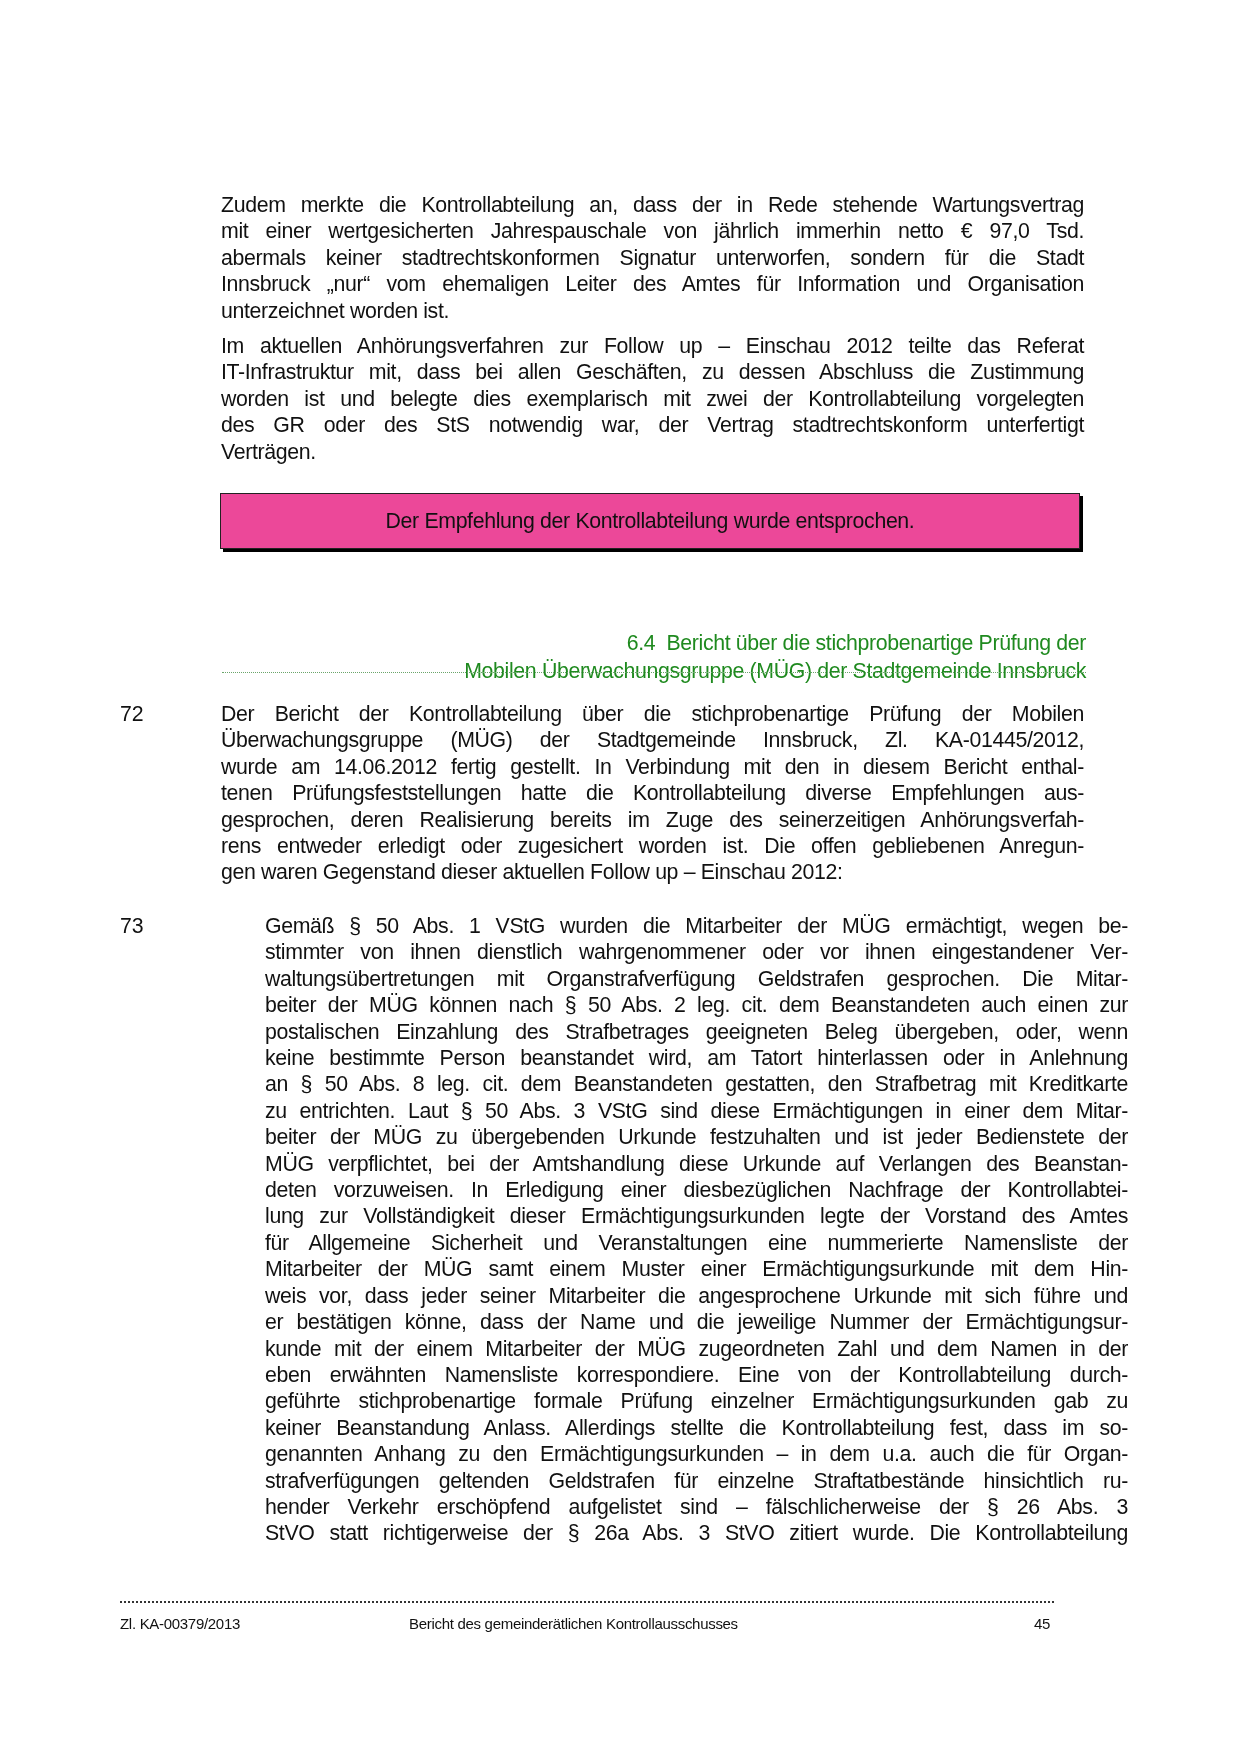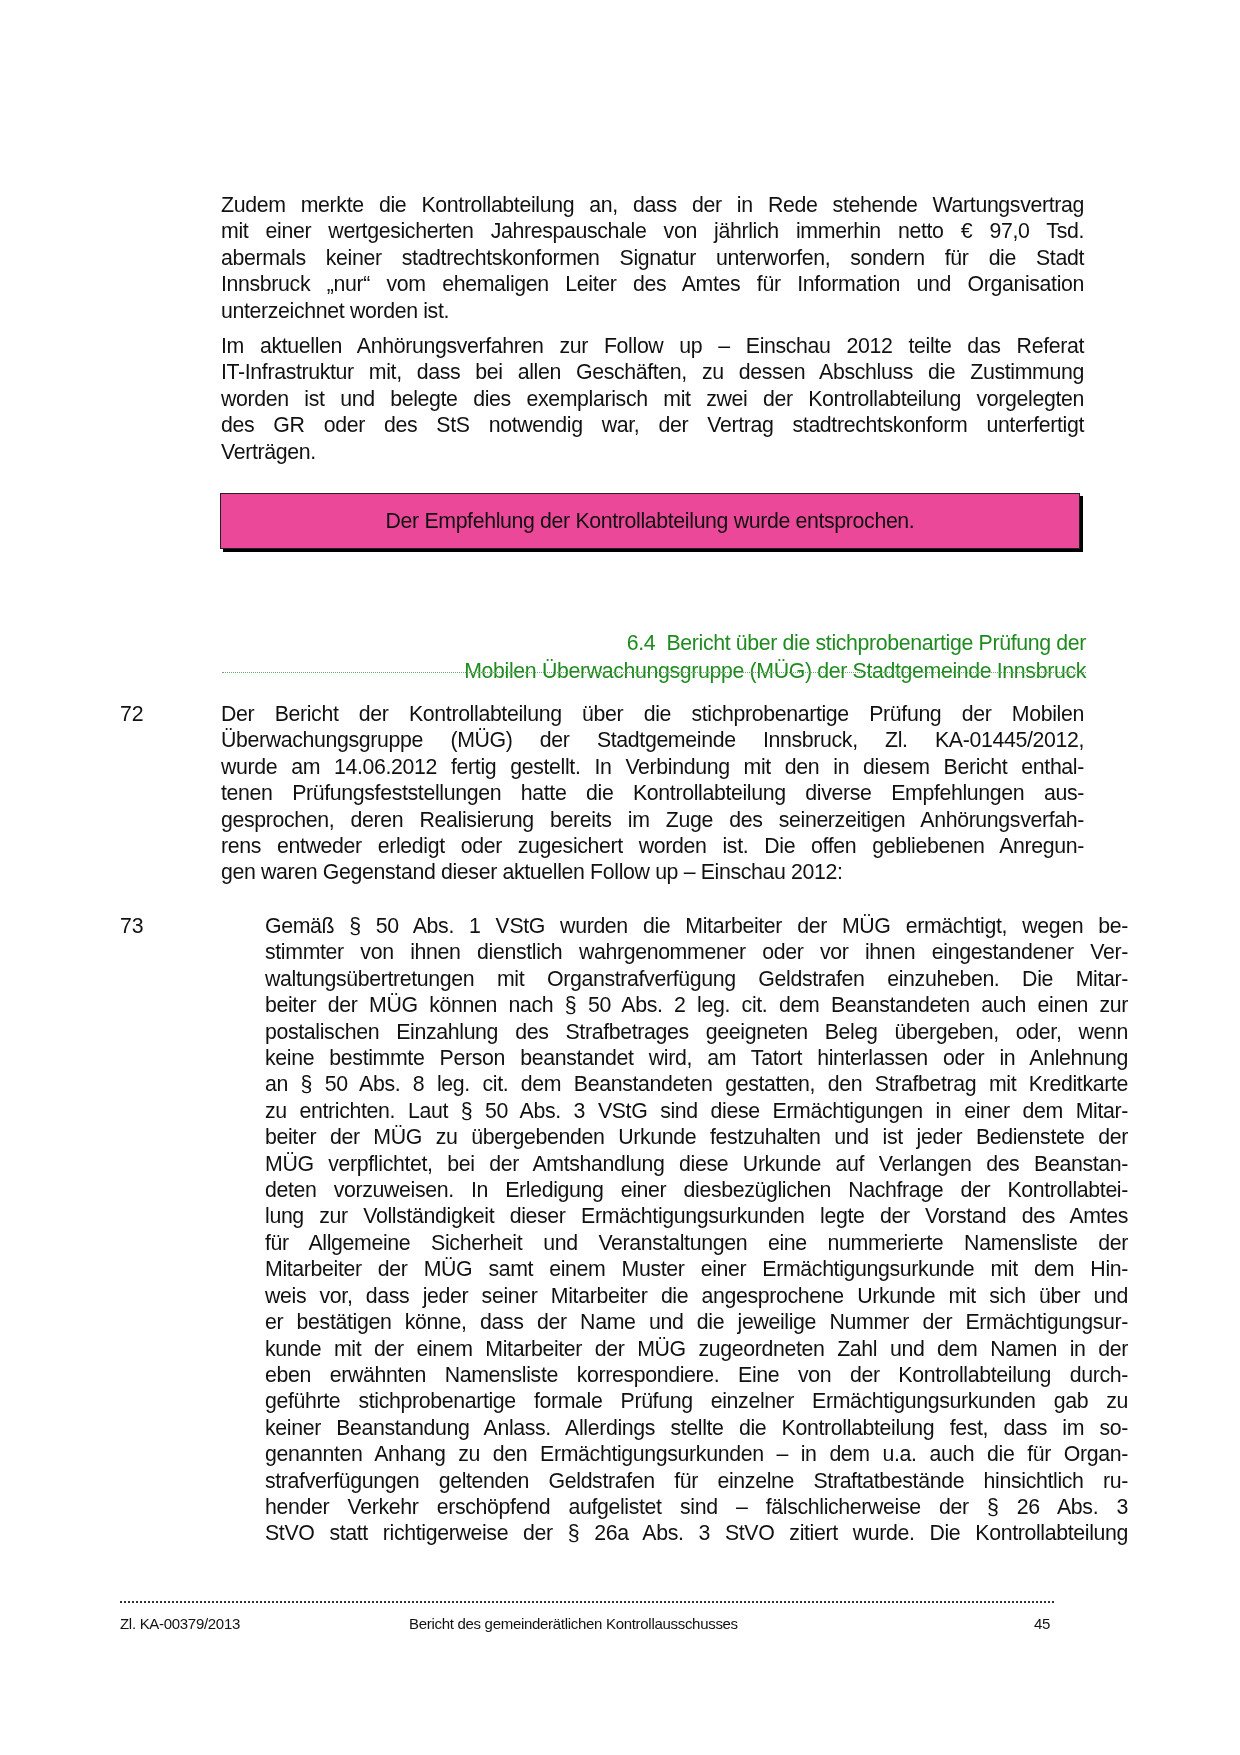--- a/index.html
+++ b/index.html
@@ -62,33 +62,33 @@
     <span class="ln">tenen Prüfungsfeststellungen hatte die Kontrollabteilung diverse Empfehlungen aus-</span>
     <span class="ln">gesprochen, deren Realisierung bereits im Zuge des seinerzeitigen Anhörungsverfah-</span>
     <span class="ln">rens entweder erledigt oder zugesichert worden ist. Die offen gebliebenen Anregun-</span>
     <span class="ln last">gen waren Gegenstand dieser aktuellen Follow up – Einschau 2012:</span>
   </div>
 
   <div class="num" style="top:913px;">73</div>
   <div class="p" style="top:913px;margin-left:44px;">
     <span class="ln">Gemäß § 50 Abs. 1 VStG wurden die Mitarbeiter der MÜG ermächtigt, wegen be-</span>
     <span class="ln">stimmter von ihnen dienstlich wahrgenommener oder vor ihnen eingestandener Ver-</span>
-    <span class="ln">waltungsübertretungen mit Organstrafverfügung Geldstrafen einzuheben. Die Mitar-</span>
+    <span class="ln">waltungsübertretungen mit Organstrafverfügung Geldstrafen gesprochen. Die Mitar-</span>
     <span class="ln">beiter der MÜG können nach § 50 Abs. 2 leg. cit. dem Beanstandeten auch einen zur</span>
     <span class="ln">postalischen Einzahlung des Strafbetrages geeigneten Beleg übergeben, oder, wenn</span>
     <span class="ln">keine bestimmte Person beanstandet wird, am Tatort hinterlassen oder in Anlehnung</span>
     <span class="ln">an § 50 Abs. 8 leg. cit. dem Beanstandeten gestatten, den Strafbetrag mit Kreditkarte</span>
     <span class="ln">zu entrichten. Laut § 50 Abs. 3 VStG sind diese Ermächtigungen in einer dem Mitar-</span>
     <span class="ln">beiter der MÜG zu übergebenden Urkunde festzuhalten und ist jeder Bedienstete der</span>
     <span class="ln">MÜG verpflichtet, bei der Amtshandlung diese Urkunde auf Verlangen des Beanstan-</span>
     <span class="ln">deten vorzuweisen. In Erledigung einer diesbezüglichen Nachfrage der Kontrollabtei-</span>
     <span class="ln">lung zur Vollständigkeit dieser Ermächtigungsurkunden legte der Vorstand des Amtes</span>
     <span class="ln">für Allgemeine Sicherheit und Veranstaltungen eine nummerierte Namensliste der</span>
     <span class="ln">Mitarbeiter der MÜG samt einem Muster einer Ermächtigungsurkunde mit dem Hin-</span>
-    <span class="ln">weis vor, dass jeder seiner Mitarbeiter die angesprochene Urkunde mit sich über und</span>
+    <span class="ln">weis vor, dass jeder seiner Mitarbeiter die angesprochene Urkunde mit sich führe und</span>
     <span class="ln">er bestätigen könne, dass der Name und die jeweilige Nummer der Ermächtigungsur-</span>
     <span class="ln">kunde mit der einem Mitarbeiter der MÜG zugeordneten Zahl und dem Namen in der</span>
     <span class="ln">eben erwähnten Namensliste korrespondiere. Eine von der Kontrollabteilung durch-</span>
     <span class="ln">geführte stichprobenartige formale Prüfung einzelner Ermächtigungsurkunden gab zu</span>
     <span class="ln">keiner Beanstandung Anlass. Allerdings stellte die Kontrollabteilung fest, dass im so-</span>
     <span class="ln">genannten Anhang zu den Ermächtigungsurkunden – in dem u.a. auch die für Organ-</span>
     <span class="ln">strafverfügungen geltenden Geldstrafen für einzelne Straftatbestände hinsichtlich ru-</span>
     <span class="ln">hender Verkehr erschöpfend aufgelistet sind – fälschlicherweise der § 26 Abs. 3</span>
     <span class="ln">StVO statt richtigerweise der § 26a Abs. 3 StVO zitiert wurde. Die Kontrollabteilung</span>
   </div>

